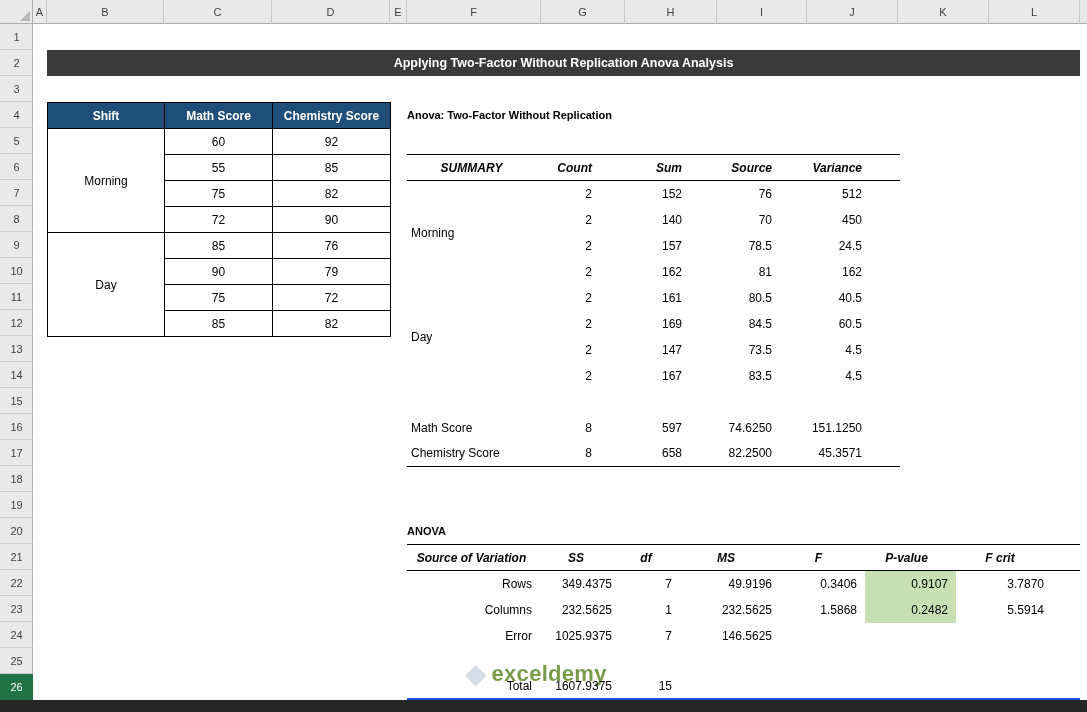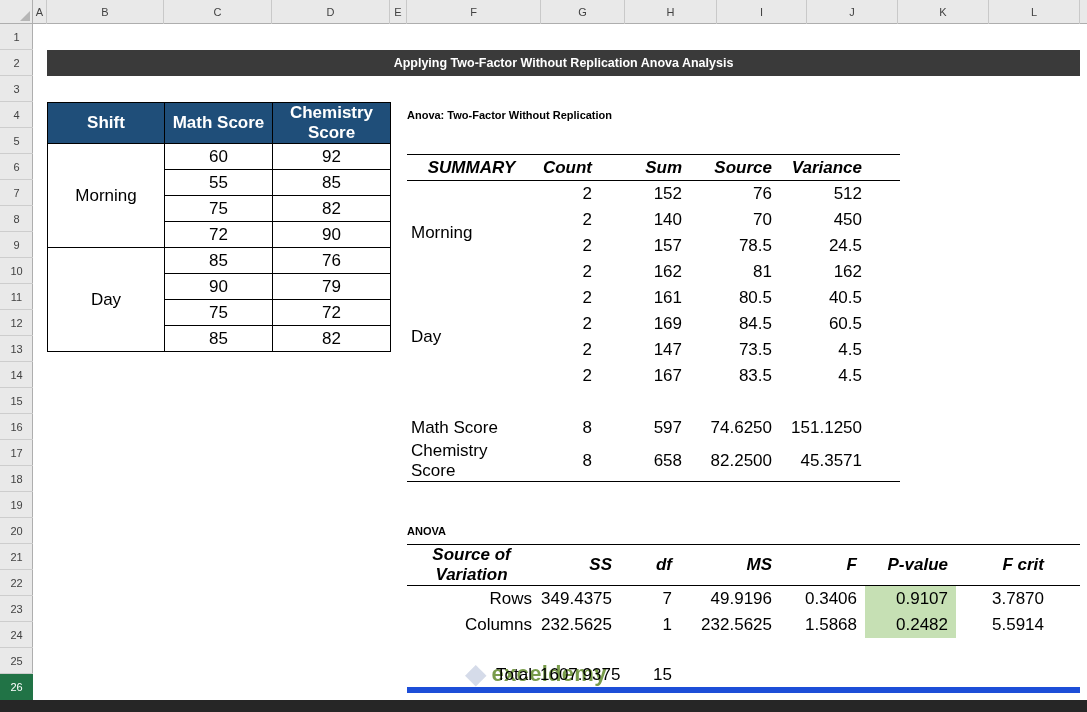--- a/index.html
+++ b/index.html
@@ -18,41 +18,41 @@
   .bottombar { position:absolute; left:0; top:700px; width:1087px; height:12px; background:#262626; z-index:4; }
 
   
   .banner { position:absolute; left:47px; top:50px; width:1033px; height:26px; background:#3A3A3A; color:#fff; font-weight:bold; text-align:center; line-height:26px; font-size:12.5px; z-index:1; }
 
   
   .celltext { position:absolute; height:26px; line-height:26px; z-index:1; }
   .bold { font-weight:bold; }
 
   
-  table { border-collapse:collapse; table-layout:fixed; position:absolute; z-index:1; font-size:17px; }
+  table { border-collapse:collapse; table-layout:fixed; position:absolute; z-index:1; font-size:12px; }
   .scores { left:47px; top:102px; width:343px; }
   .scores th { background:#1F4E79; color:#fff; font-weight:bold; border:1px solid #000; height:26px; text-align:center; }
   .scores td { border:1px solid #000; height:26px; text-align:center; background:#fff; }
   .scores td.glabel { text-align:center; vertical-align:middle; }
 
   
   .summary { left:407px; top:154px; width:493px; }
   .summary tr { height:26px; }
   .summary th { font-style:italic; font-weight:bold; border-top:1px solid #000; border-bottom:1px solid #000; text-align:right; padding-right:8px; }
   .summary th.lft { text-align:center; padding-left:4px; }
   .summary td { text-align:right; padding-right:8px; vertical-align:middle; }
   .summary td.lft { text-align:left; padding-left:4px; }
   .summary td.glabel { text-align:left; padding-left:4px; vertical-align:middle; }
   .summary tr.bline td { border-bottom:1px solid #000; }
   .summary tr.blank td { border:none; }
 
   
   .anovatbl { left:407px; top:544px; width:673px; }
   .anovatbl tr { height:26px; }
-  .anovatbl th { font-style:italic; font-weight:bold; border-top:1px solid #000; border-bottom:1px solid #000; text-align:right; padding-right:8px; }
+  .anovatbl th { font-style:italic; font-weight:bold; border-top:1px solid #000; border-bottom:1px solid #000; text-align:center; padding-right:8px; }
   .anovatbl th.lft { text-align:center; padding-left:4px; }
   .anovatbl td { text-align:right; padding-right:8px; vertical-align:middle; }
   .anovatbl td.lft { text-align:right; padding-left:4px; }
   .anovatbl td.green { background:#C6E0B4; }
   .anovatbl tr.bline td { border-bottom:6px solid #1d4ed8;margin-top:36px; }
 
   
   .watermark { position:absolute; left:465px; top:659px; display:flex; align-items:center; gap:5px; opacity:0.75; z-index:0; pointer-events:none; }
   .wm-diamond { color:#c7cfe2; font-size:28px; line-height:30px; }
   .wm-text { color:#4d7c0f; font-size:22px; font-weight:bold; letter-spacing:0.3px; }
@@ -294,20 +294,30 @@
     <tr>
       <td class="lft">Columns</td>
       <td>232.5625</td>
       <td>1</td>
       <td>232.5625</td>
       <td>1.5868</td>
       <td class="green">0.2482</td>
       <td>5.5914</td>
       <td></td>
     </tr>
+    <tr>
+      <td class="lft">Error</td>
+      <td>1025.9375</td>
+      <td>7</td>
+      <td>146.5625</td>
+      <td></td>
+      <td></td>
+      <td></td>
+      <td></td>
+    </tr>
     <tr class="blank">
           <td colspan="8"></td>
         </tr>
     <tr class="bline">
       <td class="lft">Total</td>
       <td>1607.9375</td>
       <td>15</td>
       <td colspan="5"></td>
     </tr>
   </tbody>

